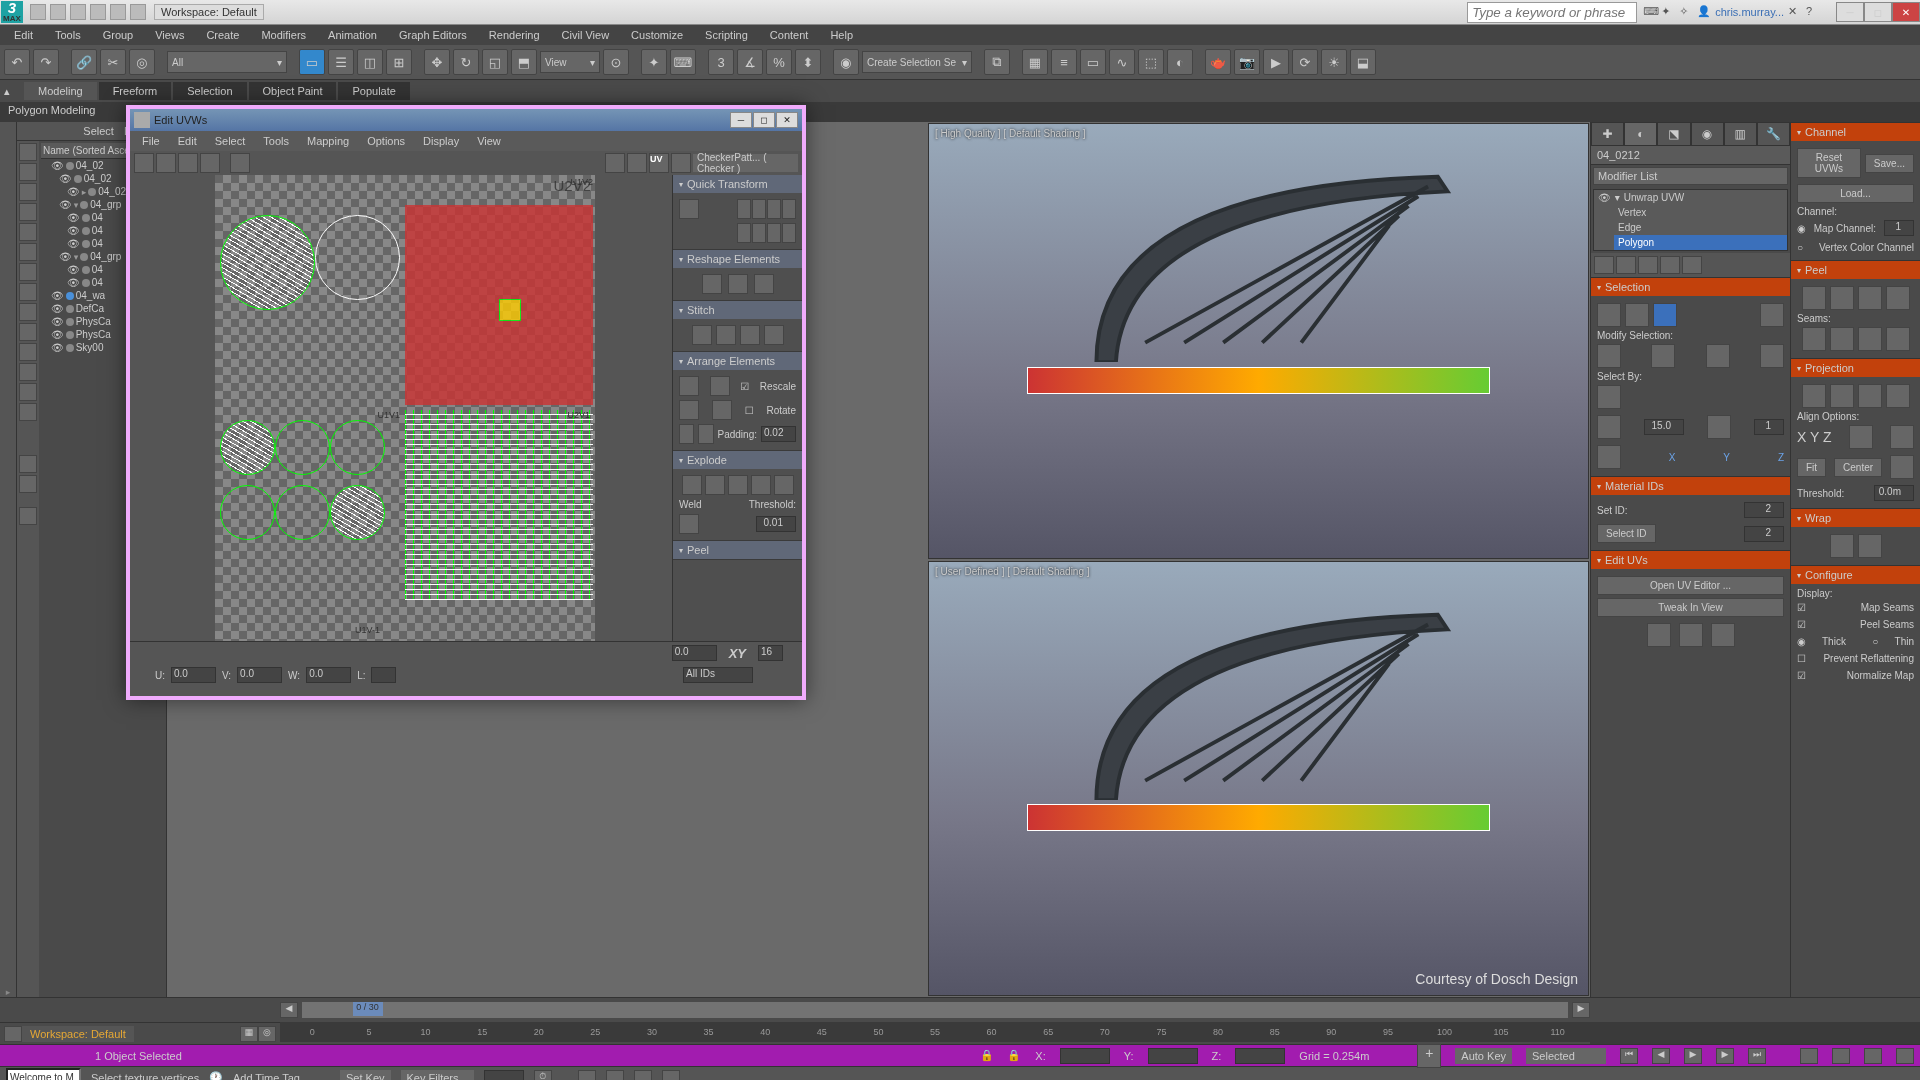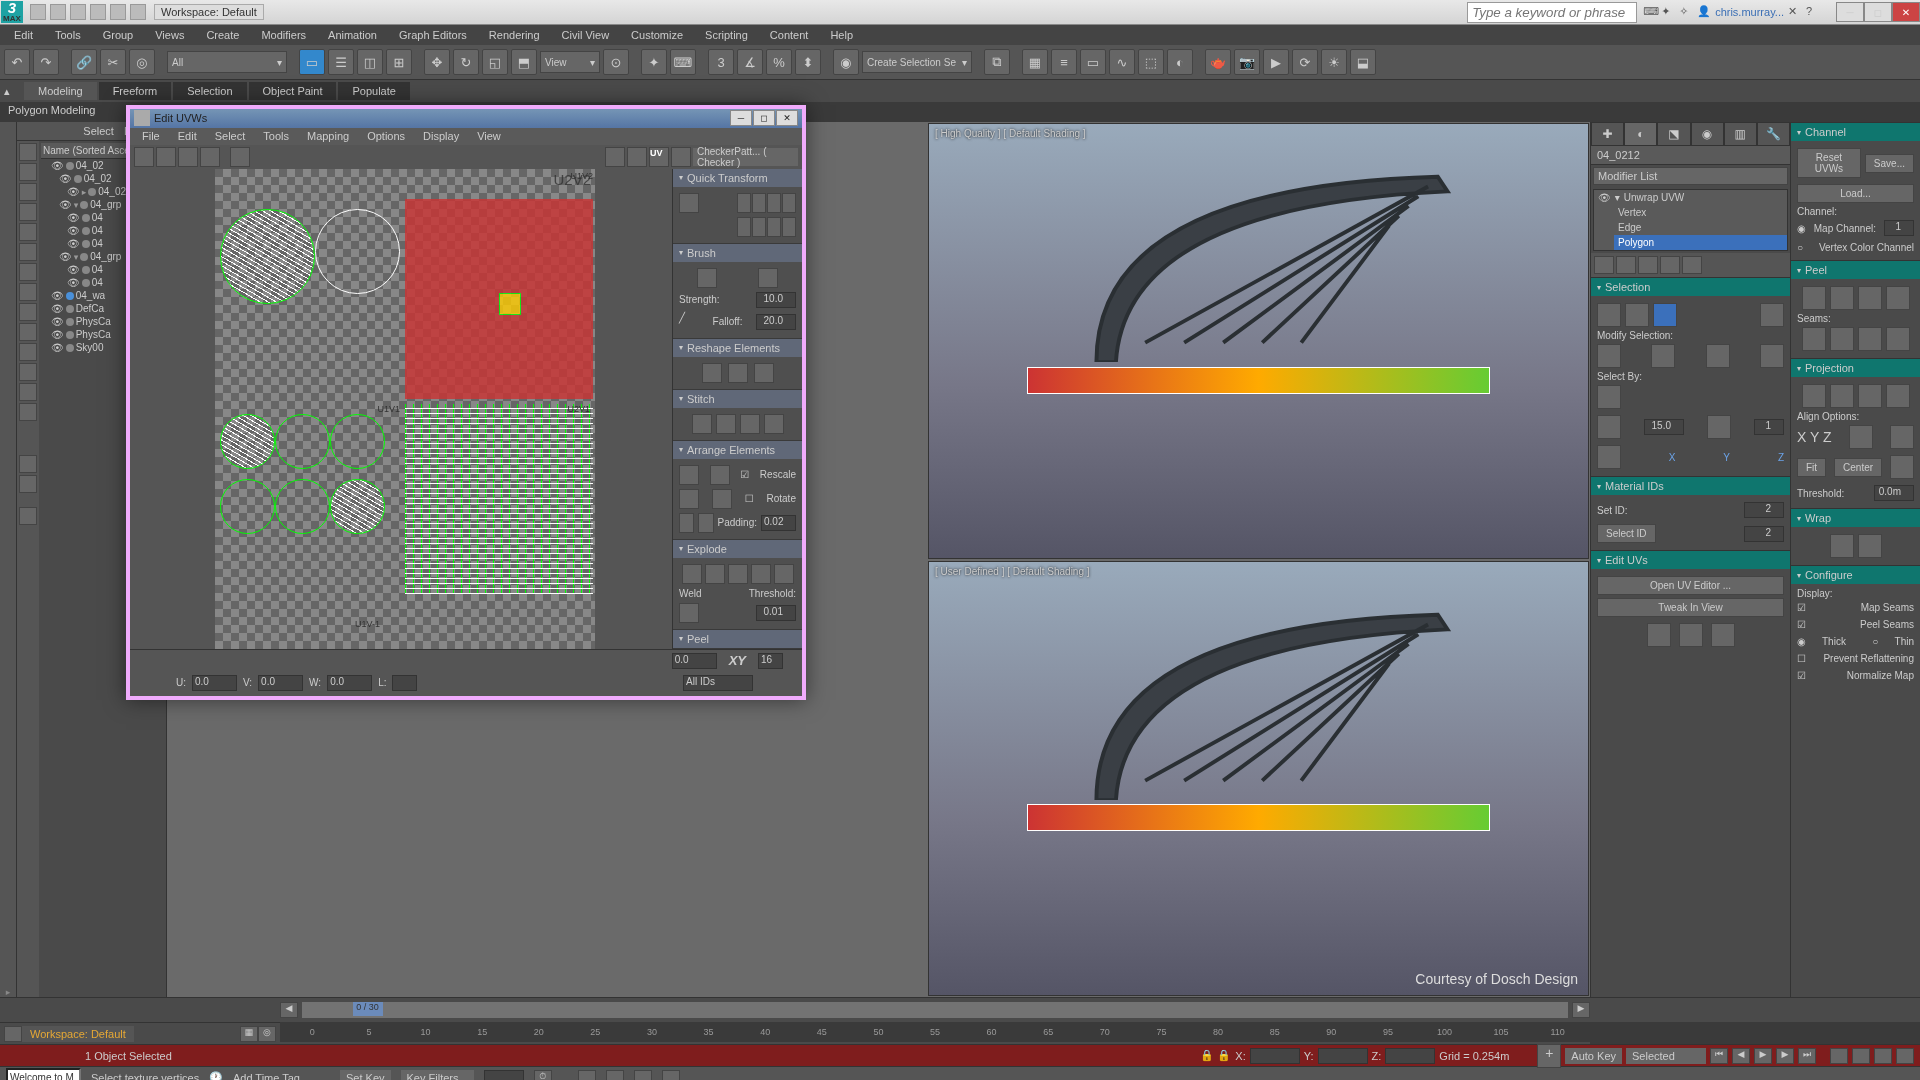--- a/index.html
+++ b/index.html
@@ -91,38 +91,38 @@
 .uv-red { background:#c33; opacity:.8; }
 .uv-side { width:130px; background:#4f4f4f; border-left:1px solid #333; overflow-y:auto; }
 .uv-rollup { border-bottom:1px solid #3a3a3a; }
 .uv-rhead { padding:3px 6px; font-size:11px; color:#ccc; background:#606878; display:flex; align-items:center; gap:4px; }
 .uv-rhead:before { content:"▾"; font-size:8px; }
 .uv-rbody { padding:4px 6px; font-size:10px; }
 .uv-rbody .row { display:flex; align-items:center; justify-content:space-between; padding:2px 0; gap:4px; }
 .uv-rbody .minibtn { width:20px; height:20px; background:#666; border:1px solid #444; display:inline-block; }
 .uv-spinner { width:40px; height:16px; background:#444; border:1px solid #333; text-align:right; padding:0 12px 0 2px; font-size:10px; color:#ccc; position:relative; }
 .uv-bottom { height:55px; background:#555; border-top:1px solid #333; display:flex; flex-direction:column; }
-.uv-brow { display:flex; align-items:center; padding:3px 19px; gap:6px; font-size:10px;margin-left:21px; }
+.uv-brow { display:flex; align-items:center; padding:3px 19px; gap:6px; font-size:10px; }
 .uv-brow .field { width:45px; height:16px; background:#444; border:1px solid #333; padding:0 2px; }
 
 
 .cmdpanel { width:200px; background:#4a4a4a; border-left:1px solid #333; display:flex; flex-direction:column; }
 .cmd-tabs { height:24px; display:flex; background:#555; }
 .cmd-tab { flex:1; border:1px solid #333; display:flex; align-items:center; justify-content:center; font-size:12px; }
 .cmd-tab.active { background:#666; }
 .cmd-name { padding:3px 6px; background:#5a5a5a; font-size:11px; border-bottom:1px solid #333; }
 .cmd-mod { padding:2px 4px; font-size:11px; background:#666; margin:2px; border:1px solid #444; }
 .cmd-stack { background:#5a5a5a; margin:2px; border:1px solid #333; font-size:10px; }
 .cmd-stack .srow { padding:2px 4px; display:flex; align-items:center; gap:4px; }
 .cmd-stack .srow.sel { background:#3b70bb; color:#fff; }
 .cmd-stack .indent { margin-left:20px; }
 .cmd-btns { display:flex; gap:2px; padding:3px; background:#555; }
 .cmd-btns .cbtn { width:20px; height:18px; background:#666; border:1px solid #444; }
 .cmd-rollup { border-top:1px solid #333; }
-.cmd-rhead { padding:3px 6px; font-size:11px; background:#0f766e; display:flex; align-items:center; gap:4px; }
+.cmd-rhead { padding:3px 6px; font-size:11px; background:#c2410c; display:flex; align-items:center; gap:4px; }
 .cmd-rhead:before{content:"▾"; font-size:8px;}
 .cmd-rbody { padding:4px 6px; font-size:10px; }
 .cmd-rbody .row { display:flex; align-items:center; padding:3px 0; gap:4px; justify-content:space-between; }
 .cmd-rbody .btn { padding:3px 8px; background:#666; border:1px solid #444; text-align:center; font-size:10px; }
 .cmd-rbody .fullbtn { display:block; text-align:center; padding:3px; background:#666; border:1px solid #444; margin:3px 0; }
 .cmd-sel-btn { width:24px; height:24px; background:#666; border:1px solid #444; display:inline-block; }
 .cmd-sel-btn.active { background:#3b70bb; }
 
 
 .uvpanel { width:130px; background:#4a4a4a; border-left:1px solid #333; overflow:hidden; }
@@ -130,21 +130,21 @@
 
 .timeline { height:25px; background:#4a4a4a; display:flex; align-items:center; border-top:1px solid #333; }
 .timeline .slider { flex:1; height:16px; background:#737373; margin:0 4px; position:relative; }
 .timeline .frame-ind { width:30px; height:14px; background:#6b8bbb; position:absolute; left:4%; font-size:9px; text-align:center; color:#333; }
 .ruler { height:20px; background:#3a3a3a; display:flex; align-items:center; padding:0 4px; font-size:9px; color:#999; justify-content:space-between; }
 .ruler span { flex:1; text-align:center; }
 .miniws { height:22px; background:#4a4a4a; display:flex; align-items:center; padding:0 4px; font-size:11px; border-top:1px solid #333; }
 .miniws .wslabel { padding:2px 8px; background:#555; color:#e6a835; }
 
 
-.status1 { height:22px; background:#7f1d1d; display:flex; align-items:center; padding:0 6px; border-top:1px solid #333; font-size:11px; gap:4px; }
+.status1 { height:22px; background:#a21caf; display:flex; align-items:center; padding:0 6px; border-top:1px solid #333; font-size:11px; gap:14px; }
 .status1 .txt { flex:1; }
 .coord-field { width:50px; height:16px; background:#444; border:1px solid #333; }
 .playctl { width:18px; height:16px; background:#666; border:1px solid #444; font-size:9px; text-align:center; }
 .status2 { height:22px; background:#555; display:flex; align-items:center; padding:0 6px; border-top:1px solid #333; font-size:11px; gap:10px; }
 .welcome { width:75px; background:#fff; color:#333; padding:2px; font-size:10px; }
 
 .flex-sp { flex:1; }
 svg { display:block; }
 </style>
 </head>
@@ -698,38 +698,20 @@
               </div>
             </div>
           <div class="row">
               <div></div>
               <div style="display:flex;gap:1px">
                 <span class="minibtn" style="width:14px"></span>
                 <span class="minibtn" style="width:14px"></span>
                 <span class="minibtn" style="width:14px"></span>
                 <span class="minibtn" style="width:14px"></span>
               </div>
-            </div>
-        </div>
-      </div>
-      <div class="uv-rollup">
-          <div class="uv-rhead">Brush</div>
-        <div class="uv-rbody">
-          <div class="row" style="justify-content:space-around">
-              <span class="minibtn"></span>
-              <span class="minibtn"></span>
-            </div>
-          <div class="row">
-              <span>Strength:</span>
-              <span class="uv-spinner">10.0</span>
-            </div>
-          <div class="row">
-              <span class="minibtn" style="border:none;background:none">╱</span>
-              <span>Falloff:</span>
-              <span class="uv-spinner">20.0</span>
             </div>
         </div>
       </div>
       <div class="uv-rollup">
           <div class="uv-rhead">Reshape Elements</div>
         <div class="uv-rbody">
             <div class="row" style="justify-content:center;gap:6px">
               <span class="minibtn"></span>
               <span class="minibtn"></span>
               <span class="minibtn"></span>

